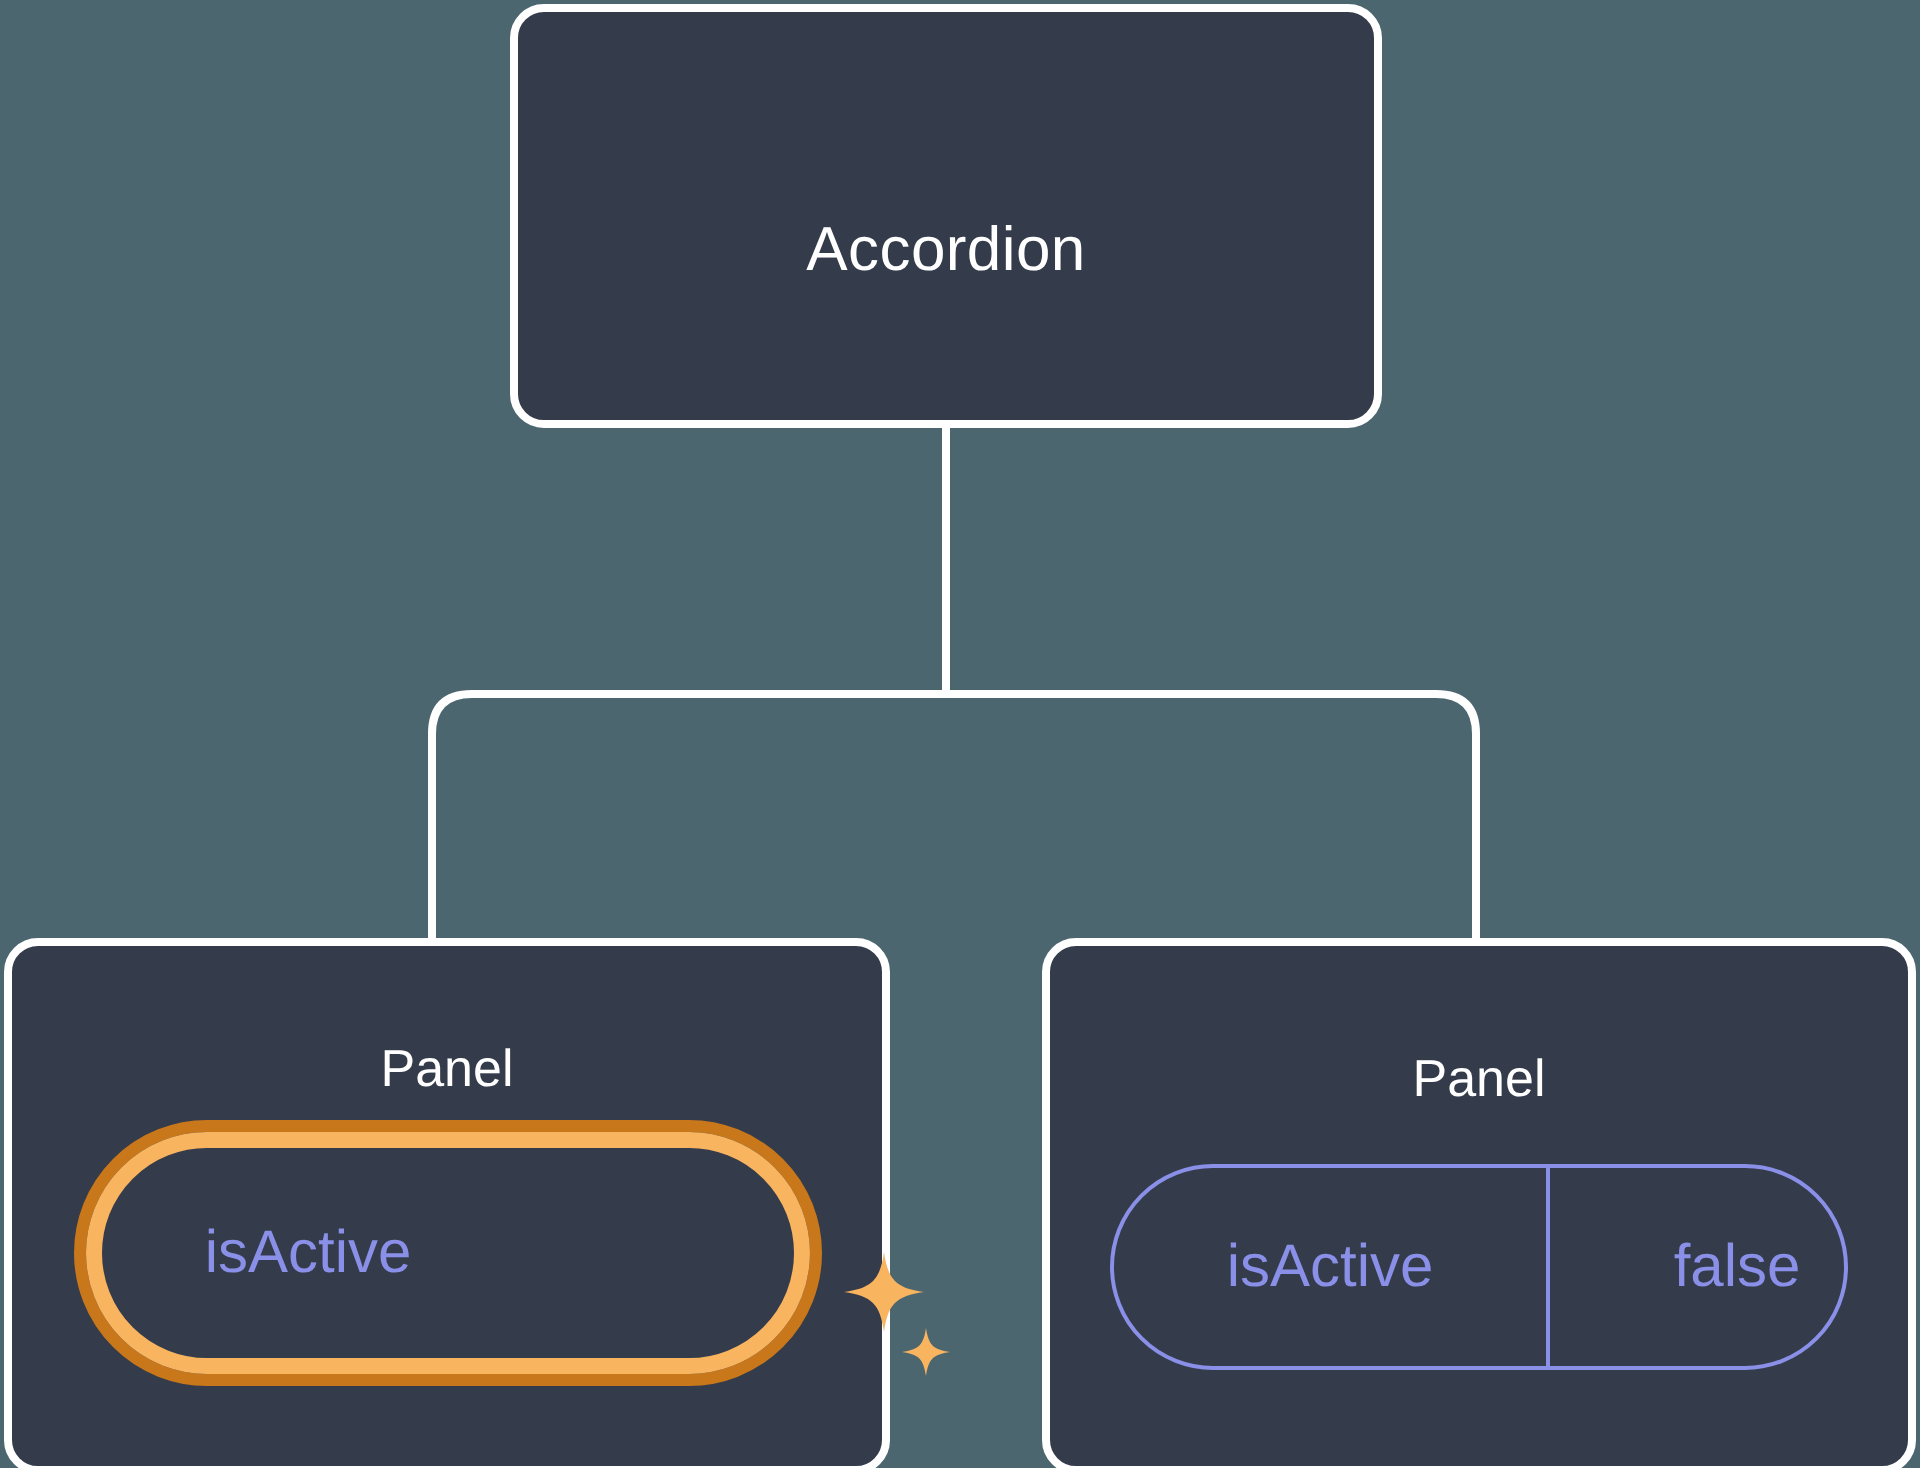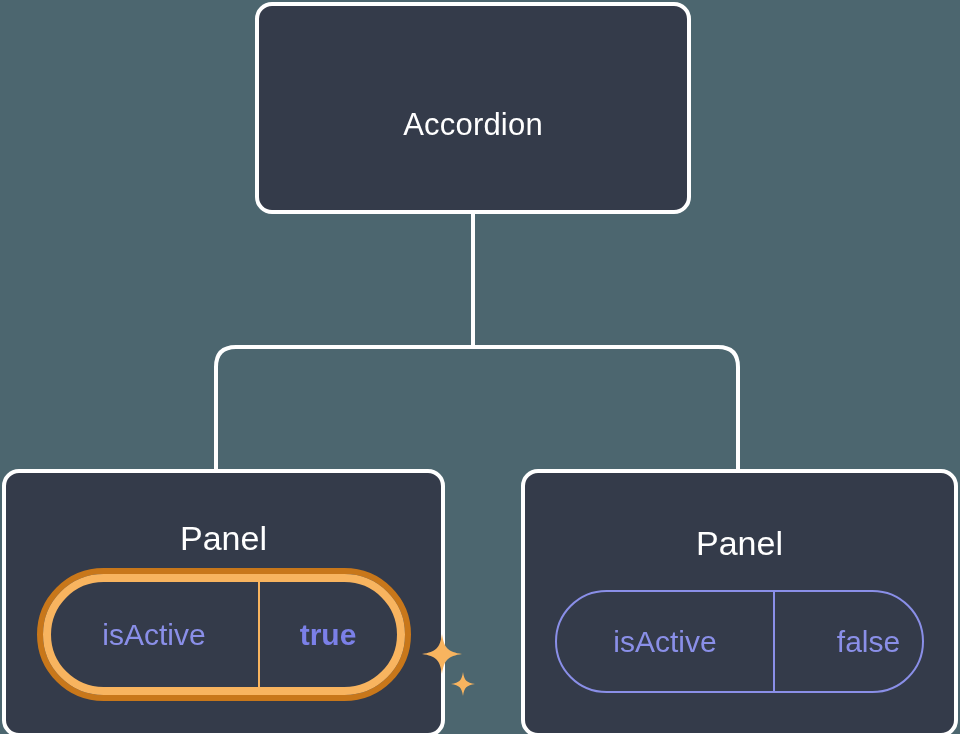--- a/index.html
+++ b/index.html
@@ -78,21 +78,21 @@
     width: 443px;
   }
 
   .node-panel.right {
     left: 521px;
     width: 437px;
   }
 
   .panel-title {
     color: #ffffff;
-    font-size: 34px;
+    font-size: 26px;
     font-weight: 400;
     line-height: 1;
     white-space: nowrap;
   }
 
   .node-panel.left .panel-title { margin-top: 48px; }
   .node-panel.right .panel-title { margin-top: 53px; }
 
   
   .pill {
@@ -209,21 +209,20 @@
   </div>
 
   <div class="node node-panel left">
     <span class="panel-title">Panel</span>
 
     <div class="pill-wrap">
       <div class="pill-glow"></div>
       <div class="pill-highlight">
         <div class="pill-inner">
           <span class="pill-key">isActive</span>
-          <span class="pill-val">true</span>
         </div>
       </div>
 
       <svg class="sparkles" viewBox="0 0 60 70" width="60" height="70">
         <path d="M 23 0 C 25 14 29 18 43 20 C 29 22 25 26 23 40 C 21 26 17 22 3 20 C 17 18 21 14 23 0 Z" fill="#f8b45f"></path>
         <path d="M 44 38 C 45.3 46.5 47.5 48.7 56 50 C 47.5 51.3 45.3 53.5 44 62 C 42.7 53.5 40.5 51.3 32 50 C 40.5 48.7 42.7 46.5 44 38 Z" fill="#f8b45f"></path>
       </svg>
     </div>
   </div>
 

